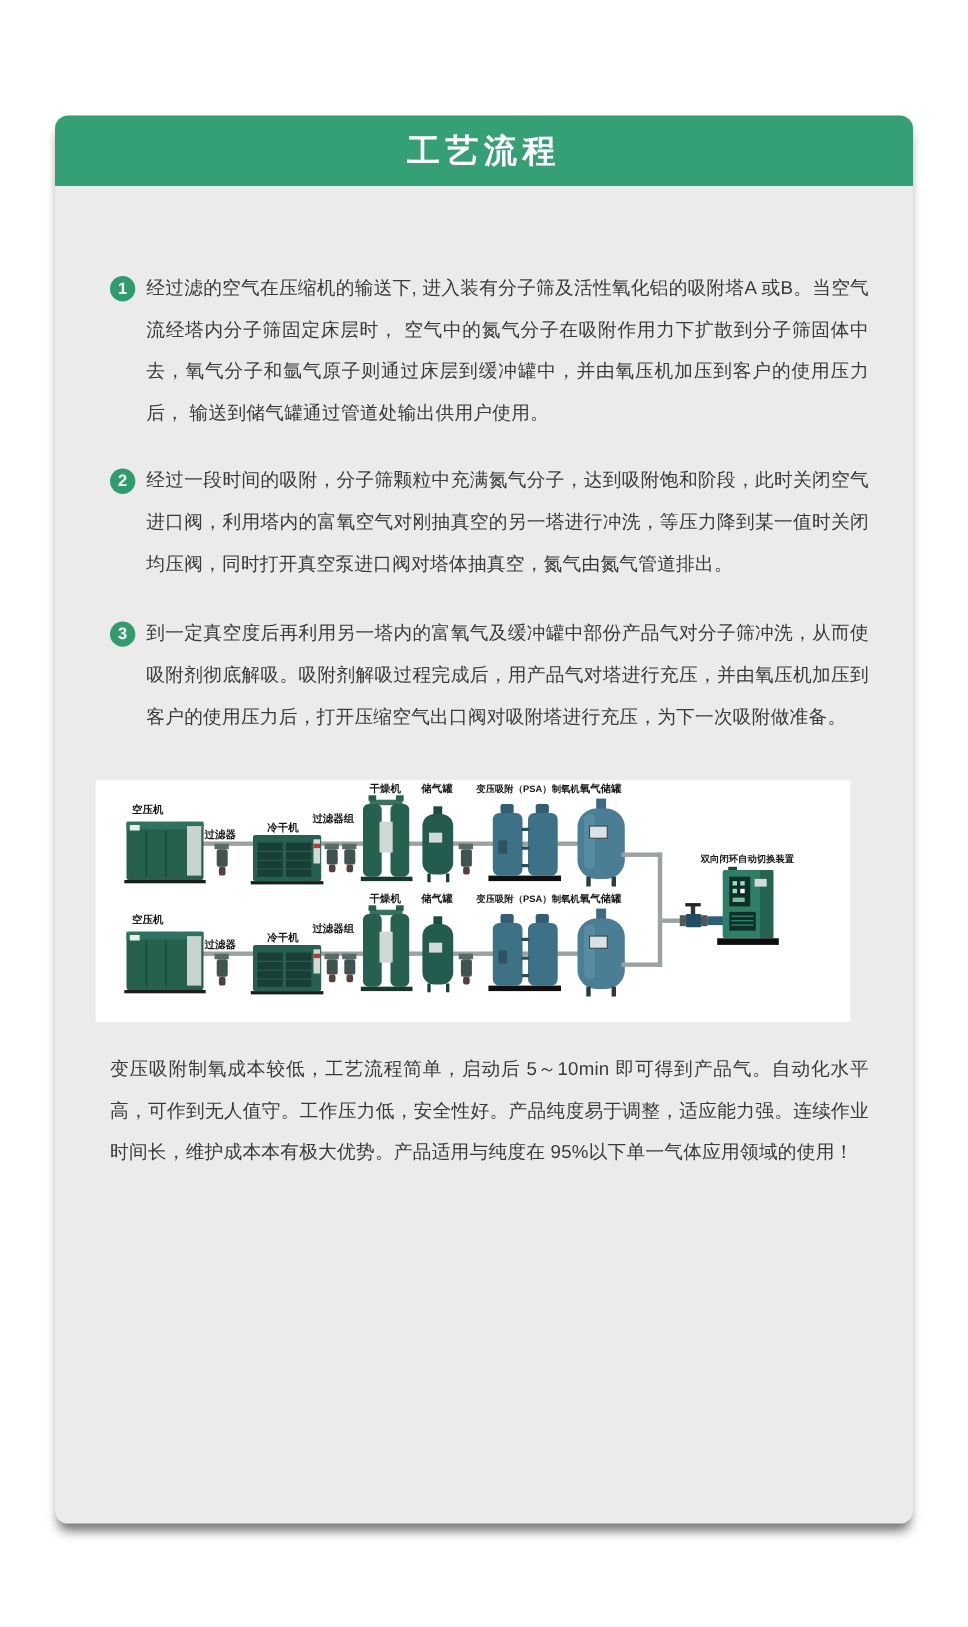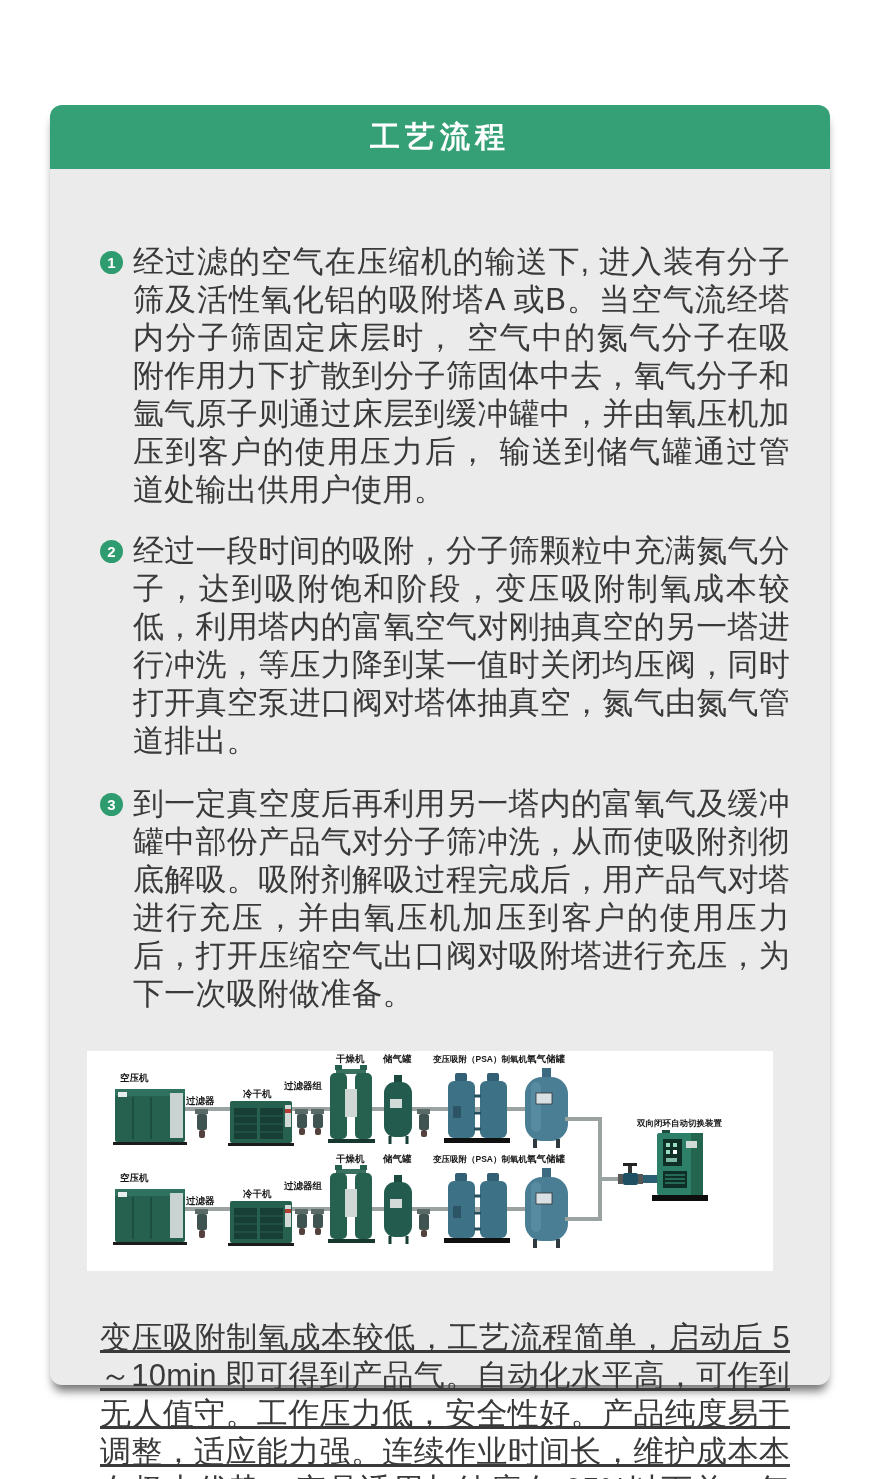--- a/index.html
+++ b/index.html
@@ -21,47 +21,47 @@
   .step{display:flex;align-items:flex-start;}
   .step.s1{margin-top:74px;}
   .step.s2{margin-top:23px;}
   .step.s3{margin-top:25px;}
   .badge{
     width:23px;height:23px;border-radius:50%;background:#2e9c6e;color:#fff;
     font-size:15px;font-weight:700;display:flex;align-items:center;justify-content:center;
     flex:0 0 23px;margin-top:8px;margin-right:10px;
   }
   .step-text,.summary{
-    margin:0;font-size:31px;line-height:38px;color:#3a3a3a;
+    margin:0;font-size:17px;line-height:38px;color:#3a3a3a;
     text-align:justify;letter-spacing:.2px;
   }
   .diagram{
     width:686px;height:220px;background:#ffffff;margin:38px 0 0 -13px;overflow:hidden;
   }
-  .summary{margin-top:48px;text-decoration:underline;}
+  .summary{margin-top:24px;}
   svg text{font-family:"Liberation Sans","DejaVu Sans",sans-serif;font-size:9.5px;font-weight:600;fill:#161616;}
   svg text.small{font-size:8.5px;}
 </style>
 </head>
 <body>
 
 <div class="card">
   <div class="card-header">
     <span>工艺流程</span>
   </div>
   <div class="card-body">
 
     <div class="step s1">
       <div class="badge">1</div>
       <p class="step-text">经过滤的空气在压缩机的输送下, 进入装有分子筛及活性氧化铝的吸附塔A 或B。当空气流经塔内分子筛固定床层时， 空气中的氮气分子在吸附作用力下扩散到分子筛固体中去，氧气分子和氩气原子则通过床层到缓冲罐中，并由氧压机加压到客户的使用压力后， 输送到储气罐通过管道处输出供用户使用。</p>
     </div>
 
     <div class="step s2">
       <div class="badge">2</div>
-      <p class="step-text">经过一段时间的吸附，分子筛颗粒中充满氮气分子，达到吸附饱和阶段，变压吸附制氧成本较低，利用塔内的富氧空气对刚抽真空的另一塔进行冲洗，等压力降到某一值时关闭均压阀，同时打开真空泵进口阀对塔体抽真空，氮气由氮气管道排出。</p>
+      <p class="step-text">经过一段时间的吸附，分子筛颗粒中充满氮气分子，达到吸附饱和阶段，此时关闭空气进口阀，利用塔内的富氧空气对刚抽真空的另一塔进行冲洗，等压力降到某一值时关闭均压阀，同时打开真空泵进口阀对塔体抽真空，氮气由氮气管道排出。</p>
     </div>
 
     <div class="step s3">
       <div class="badge">3</div>
       <p class="step-text">到一定真空度后再利用另一塔内的富氧气及缓冲罐中部份产品气对分子筛冲洗，从而使吸附剂彻底解吸。吸附剂解吸过程完成后，用产品气对塔进行充压，并由氧压机加压到客户的使用压力后，打开压缩空气出口阀对吸附塔进行充压，为下一次吸附做准备。</p>
     </div>
 
     <div class="diagram">
       <svg width="686" height="220" viewBox="0 0 686 220">
 

